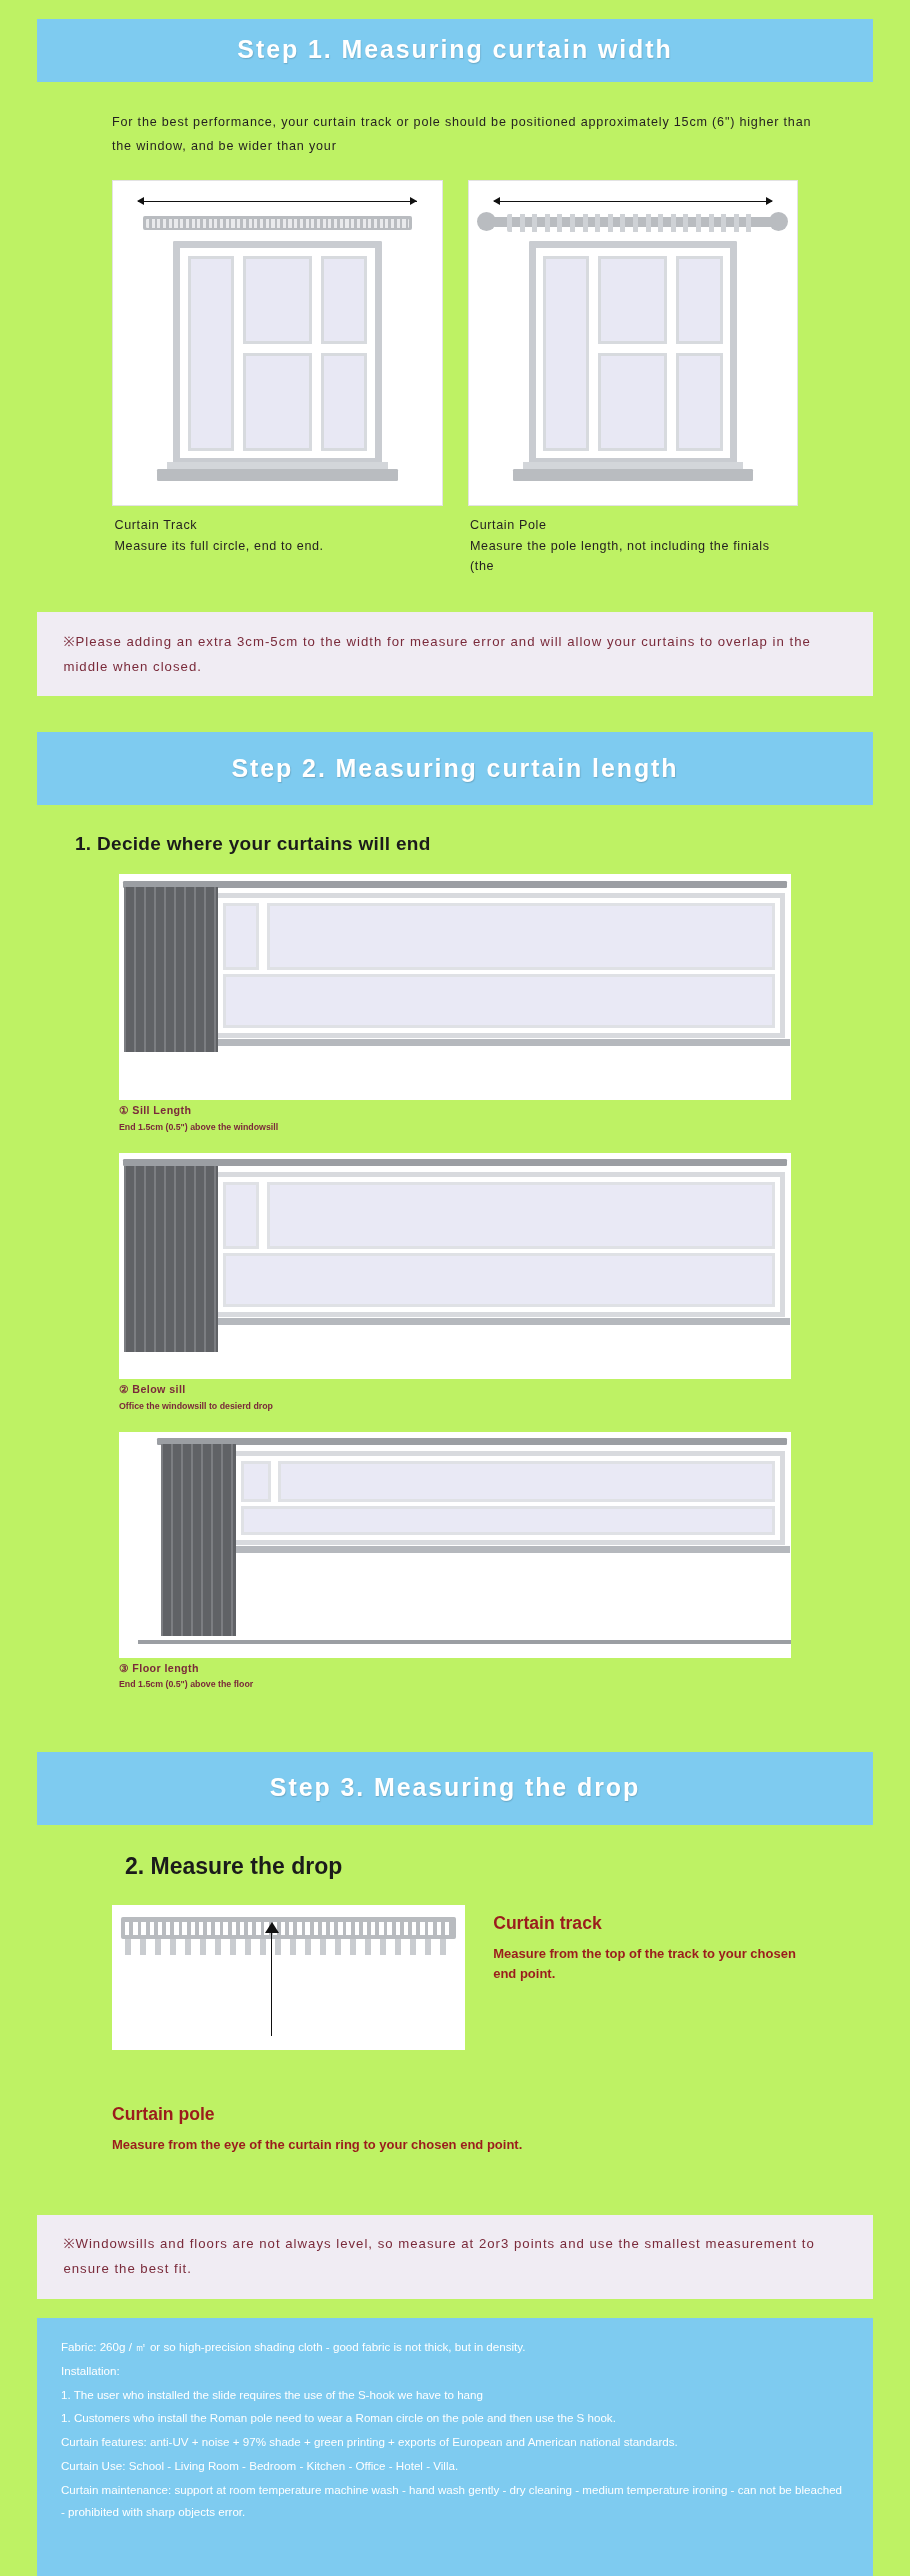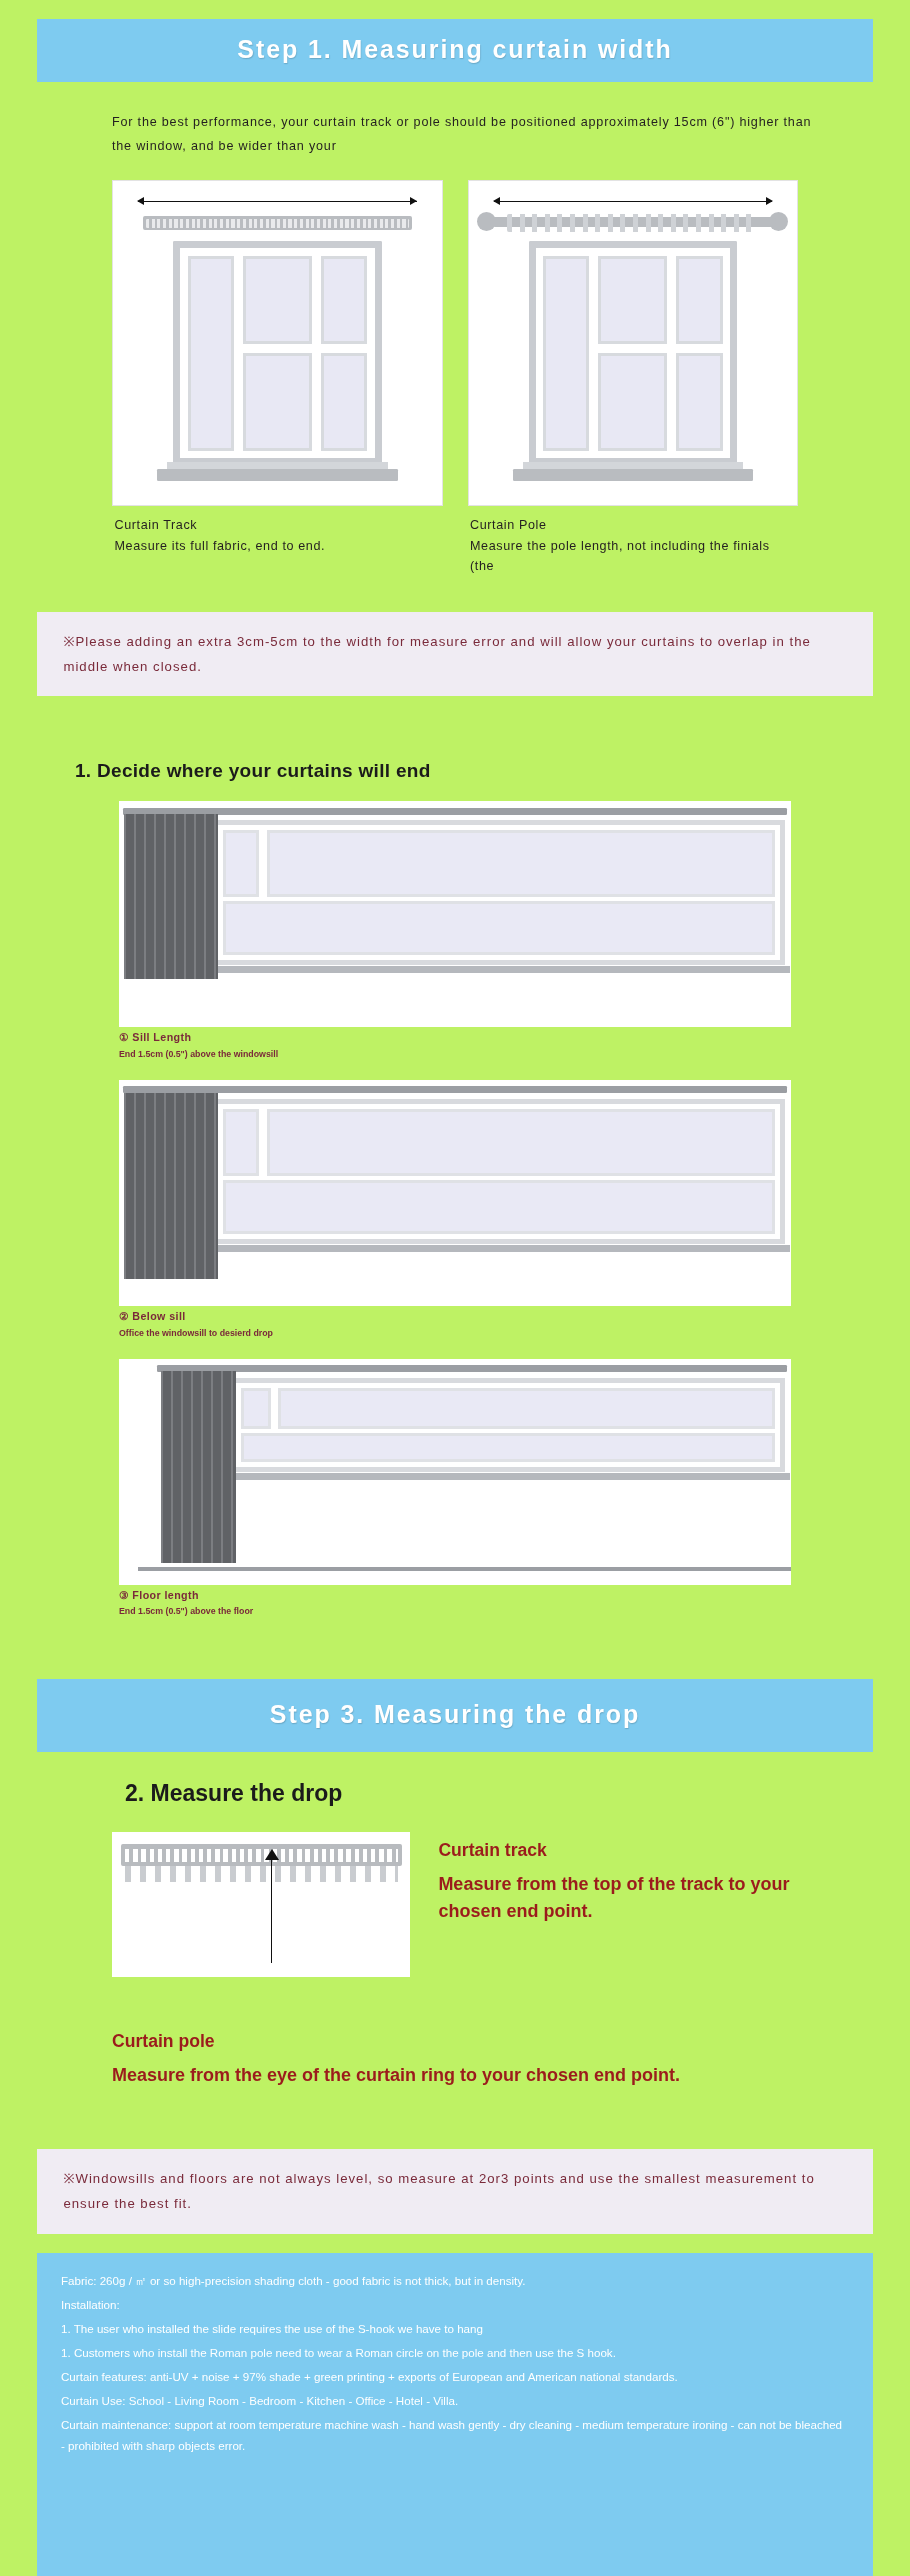--- a/index.html
+++ b/index.html
@@ -288,21 +288,21 @@
   }
   .mtext { padding-top: 8.8px; }
   .mtitle {
     color: #9b1c1c;
     font-size: 17.6px;
     font-weight: bold;
     margin-bottom: 10px;
   }
   .mbody {
     color: #9b1c1c;
-    font-size: 18px;
+    font-size: 13px;
     font-weight: bold;
     line-height: 1.5;
   }
   .mfig.pole-fig {
     height: 208px;
     background: #f4f4f4;
   }
   .mpole {
     position: absolute;
     left: 25px; right: 5px; top: 60px;
@@ -404,21 +404,21 @@
               <div class="pane"></div>
               <div class="pane"></div>
               <div class="pane"></div>
             </div>
           </div>
           <div class="sill2"></div>
           <div class="sill"></div>
         </div>
         <div class="win-caption">
           <span class="t1">Curtain Track</span>
-          <span>Measure its full fabric, end to end.</span>
+          <span>Measure its full circle, end to end.</span>
         </div>
       </div>
 
       <div class="win-col">
         <div class="win-box">
           <div class="arrow-wrap">
             <div class="arrow-line"></div>
             <div class="arrow-head l"></div>
             <div class="arrow-head r"></div>
           </div>
@@ -446,20 +446,21 @@
     </div>
 
     <div class="gap-md"></div>
 
     <div class="notice">※Please adding an extra 3cm-5cm to the width for measure error and will allow your curtains to overlap in the middle when closed.</div>
   </div>
 
   <div class="gap-md"></div>
 
   <div class="inner">
+    <div class="step-bar tall">Step 2. Measuring curtain length</div>
 
     <div class="h-sub">1. Decide where your curtains will end</div>
 
     <div class="three-row">
 
       <div class="three-col">
         <div class="cur-box">
           <div class="cur-rail"></div>
           <div class="cur-win" style="left:94px; right:6.3px; top:19px; height:145px;">
             <div class="p" style="left:5px; top:5px; width:36px; bottom:63px;"></div>

